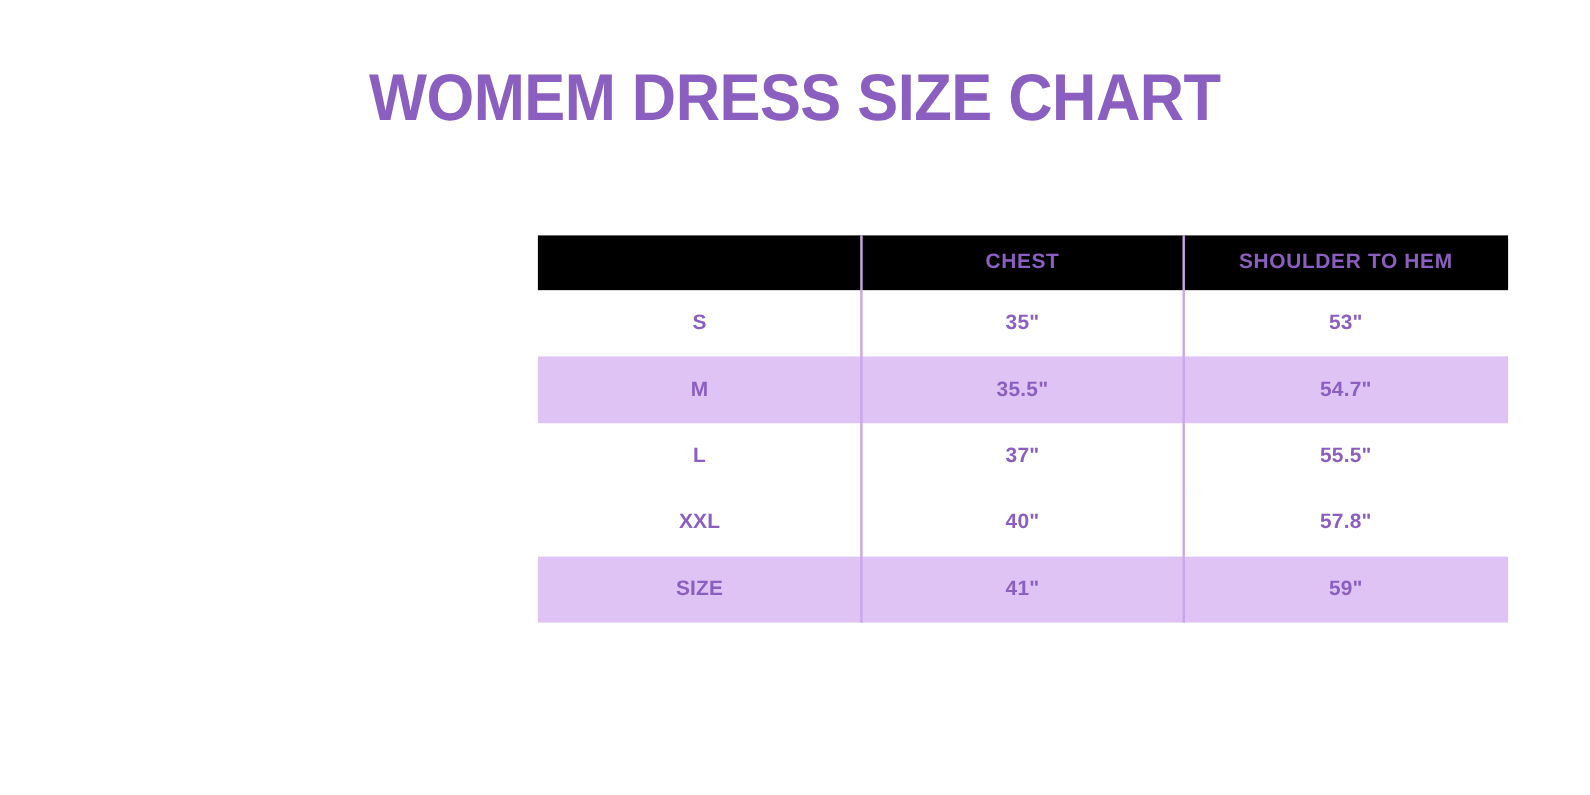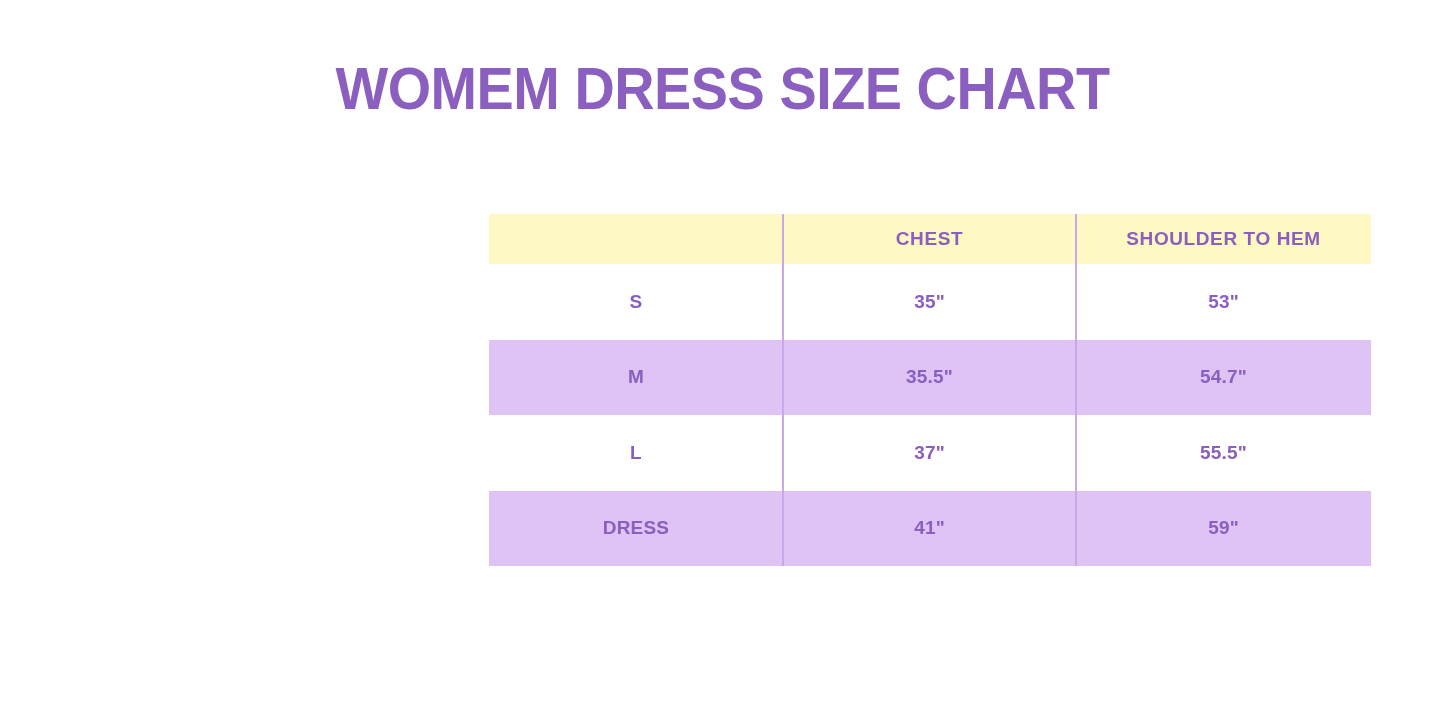--- a/index.html
+++ b/index.html
@@ -61,21 +61,21 @@
     background: transparent;
     border: 0;
   }
 
   #size-table th {
     font-size: 19px;
     letter-spacing: 0.6px;
   }
 
   #size-table tr.header-row {
-    background: #fef9c3;
+    background: #000000;
   }
 
   #size-table tr.row-shaded {
     background: #DEC3F4;
   }
 
   #size-table tr.row-plain {
     background: #ffffff;
   }
 
@@ -122,22 +122,27 @@
     <tr class="row-shaded">
       <td>M</td>
       <td class="cell-divider-left">35.5"</td>
       <td class="cell-divider-left">54.7"</td>
     </tr>
     <tr class="row-plain">
       <td>L</td>
       <td class="cell-divider-left">37"</td>
       <td class="cell-divider-left">55.5"</td>
     </tr>
+    <tr class="row-plain">
+      <td>XXL</td>
+      <td class="cell-divider-left">40"</td>
+      <td class="cell-divider-left">57.8"</td>
+    </tr>
     <tr class="row-shaded">
-      <td>DRESS</td>
+      <td>SIZE</td>
       <td class="cell-divider-left">41"</td>
       <td class="cell-divider-left">59"</td>
     </tr>
   </tbody>
 </table>
 
 <div class="table-divider" id="divider-1"></div>
 <div class="table-divider" id="divider-2"></div>
 
 </body></html>

